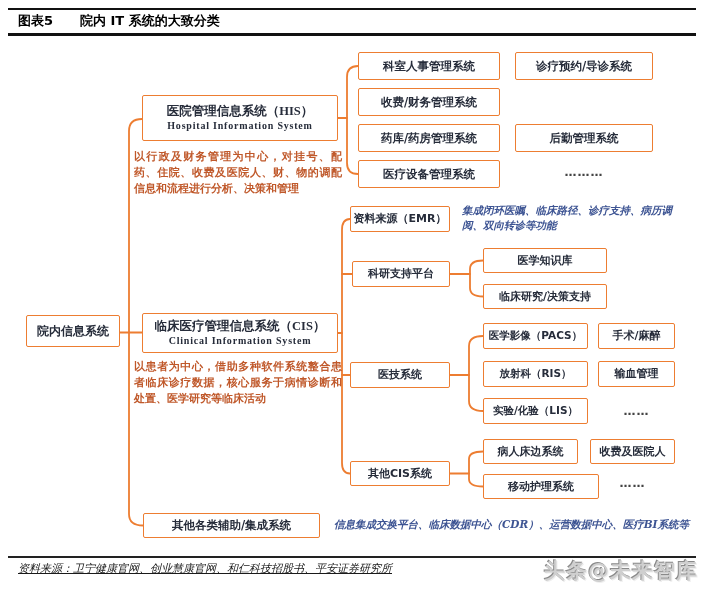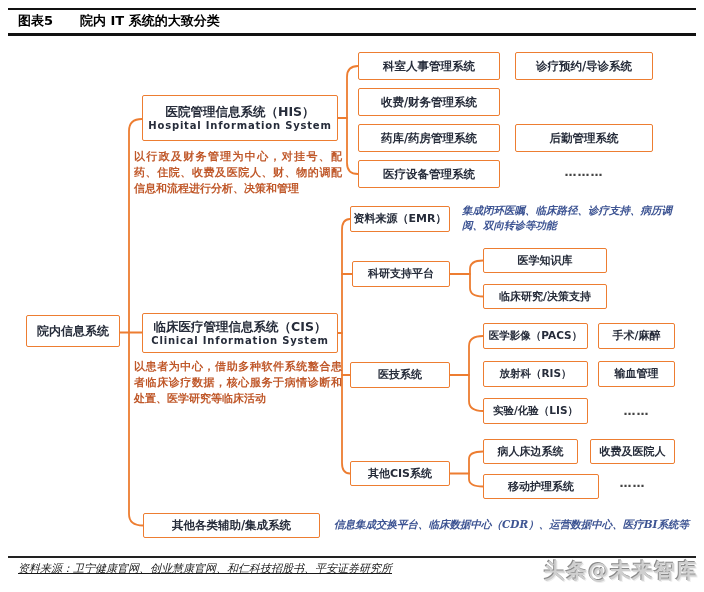--- a/index.html
+++ b/index.html
@@ -18,21 +18,21 @@
   #rule-top{left:8px;top:8px;width:688px;height:2px;background:#111;}
   #rule-thick{left:8px;top:33px;width:688px;height:3px;background:#111;}
   #fig-tag{left:18px;top:12px;font-size:13px;font-weight:bold;color:#000;}
   #fig-title{left:80px;top:12px;font-size:13px;font-weight:bold;color:#000;}
   
   .box{
     position:absolute;border:1.6px solid var(--accent);border-radius:2px;background:#fff;
     display:flex;align-items:center;justify-content:center;text-align:center;
     font-weight:bold;color:var(--ink);line-height:1.25;box-sizing:border-box;
   }
-  .col{flex-direction:column;}
+  .col{flex-direction:column;font-family:Liberation Serif, serif;}
   .en{font-size:10px;letter-spacing:0.8px;}
   
   #root-box{left:26px;top:315px;width:94px;height:32px;font-size:12px;}
   #his-box{left:142px;top:95px;width:196px;height:46px;font-size:12.5px;}
   #cis-box{left:142px;top:313px;width:196px;height:40px;font-size:12.5px;}
   #other-box{left:143px;top:513px;width:177px;height:25px;font-size:11.5px;}
   .his1{left:358px;width:142px;height:28px;font-size:11.5px;}
   .his2{left:515px;width:138px;height:28px;font-size:11.5px;}
   #his-c1-0{top:52px;} #his-c1-1{top:88px;} #his-c1-2{top:124px;} #his-c1-3{top:160px;}
   #his-c2-0{top:52px;} #his-c2-1{top:88px;} #his-c2-2{top:124px;}

